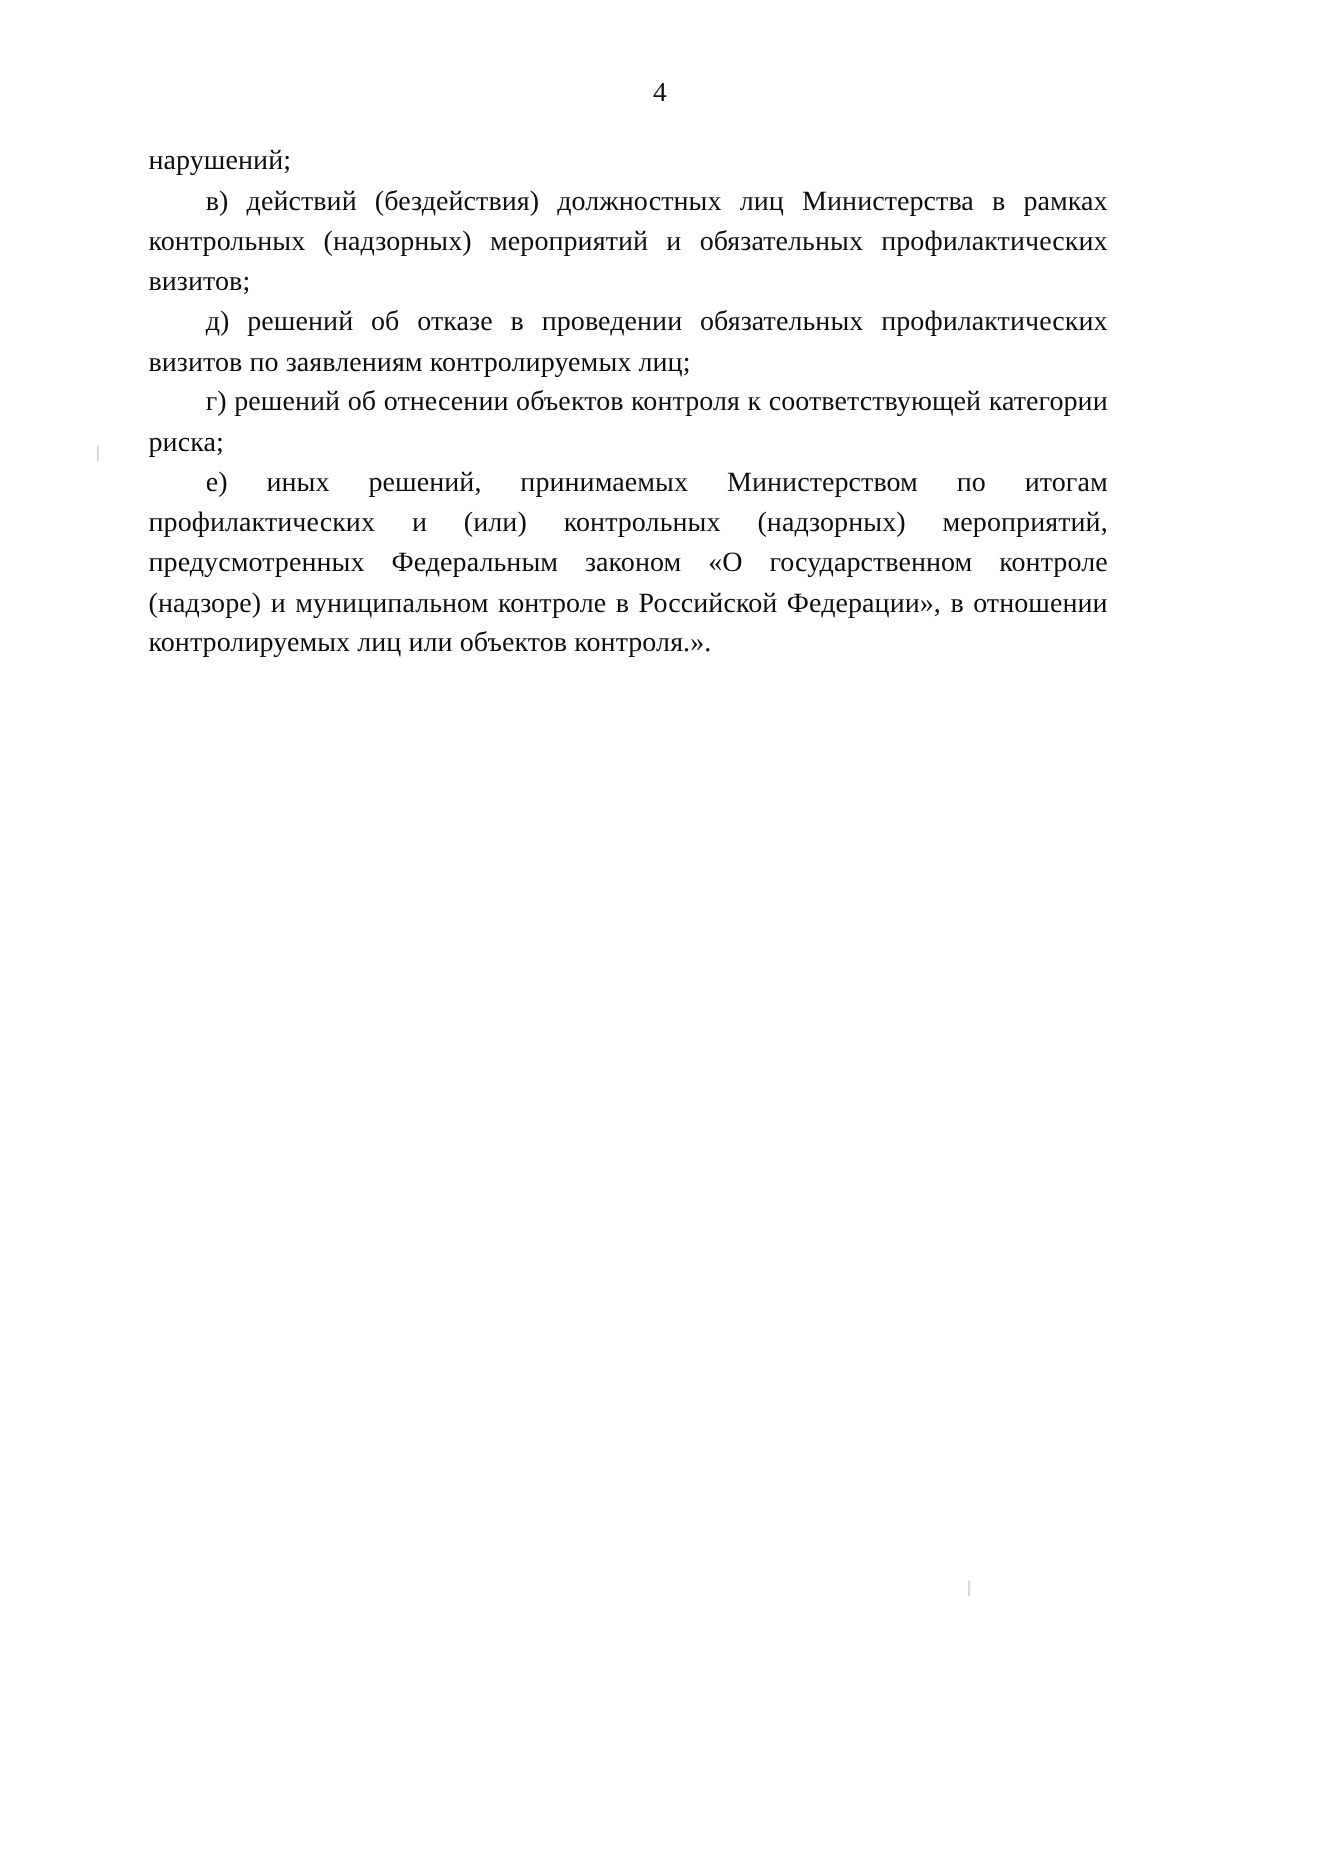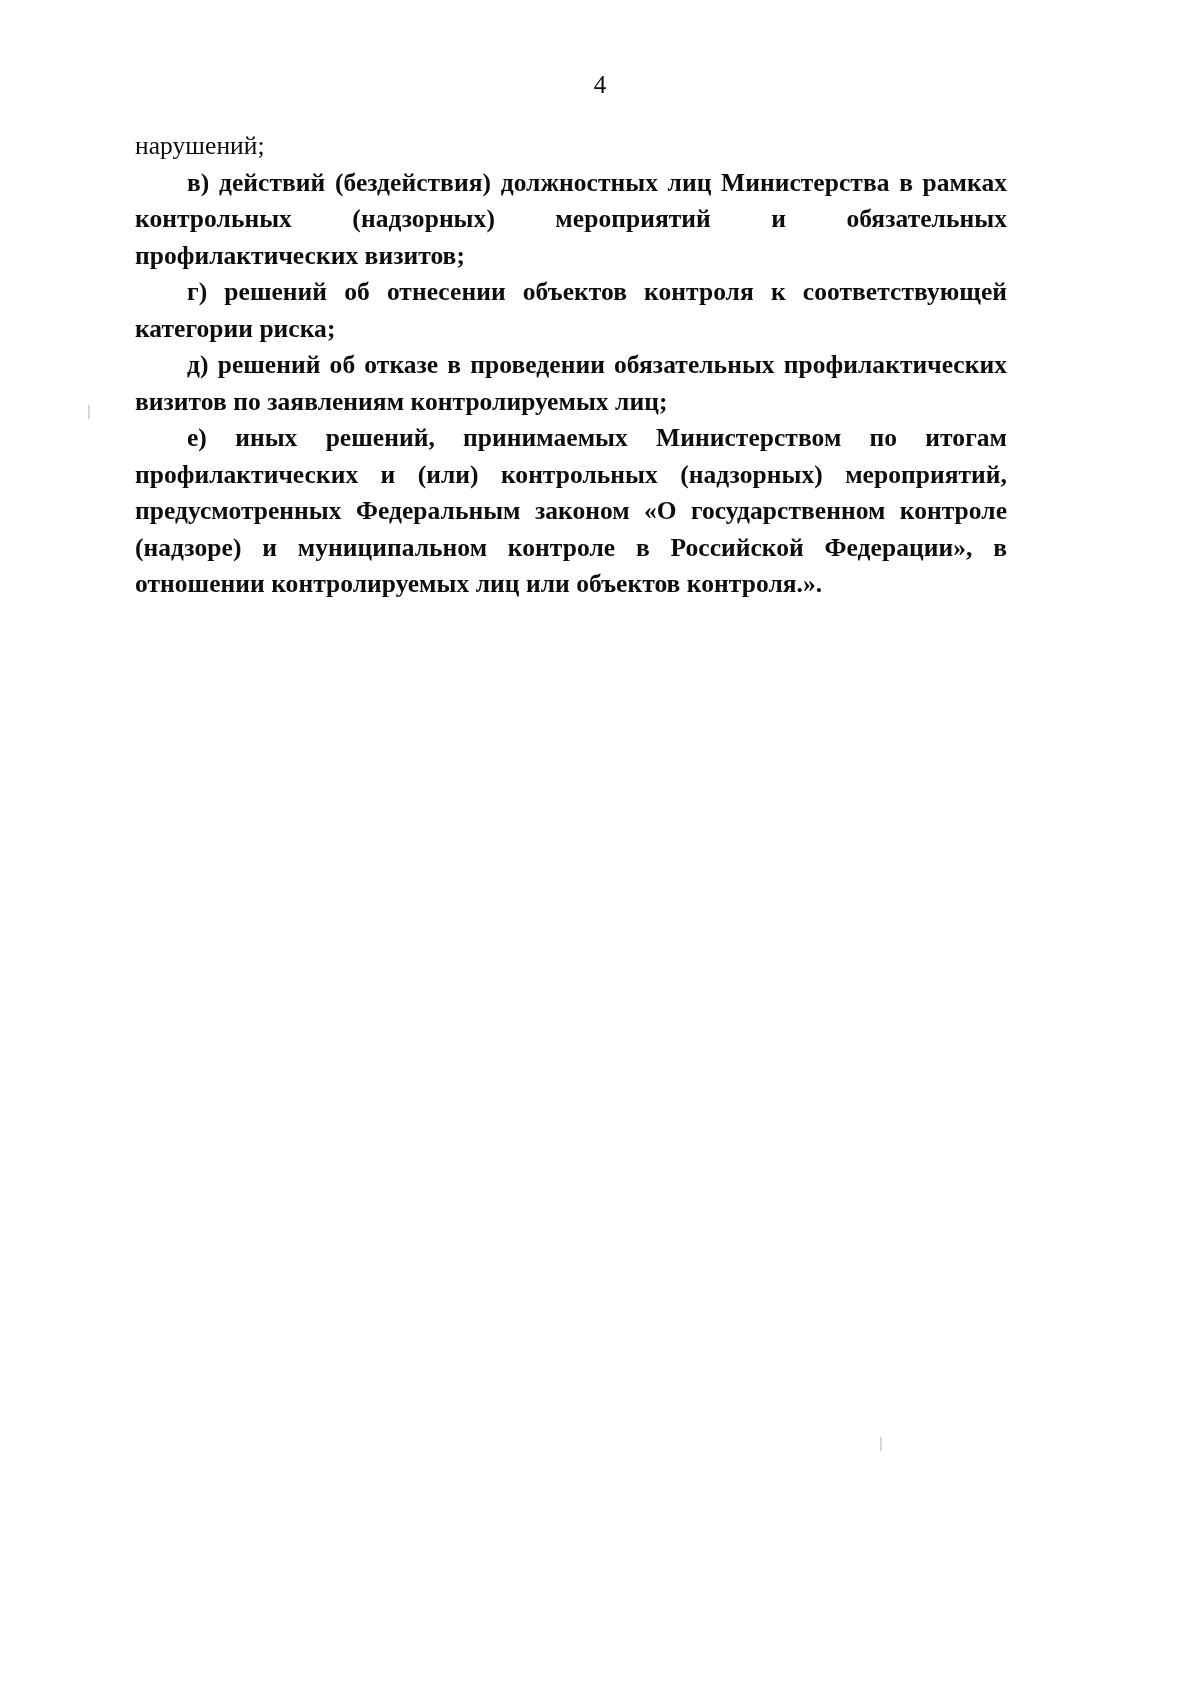--- a/index.html
+++ b/index.html
@@ -42,21 +42,20 @@
   p.para {
     margin: 0;
     font-size: 25.5px;
     line-height: 36.5px;
     text-align: justify;
     text-justify: inter-word;
     letter-spacing: 0.05px;
   }
   p.para.indent {
     text-indent: 52px;
-    font-weight: bold;
   }
   .faint-mark {
     position: absolute;
     width: 2px;
     height: 14px;
     background: #d8d8d8;
   }
 </style>
 </head>
 <body>
@@ -64,23 +63,23 @@
 <div class="page">
 
   <div class="page-number">4</div>
 
   <div class="content">
 
     <p class="para">нарушений;</p>
 
     <p class="para indent">в) действий (бездействия) должностных лиц Министерства в рамках контрольных (надзорных) мероприятий и обязательных профилактических визитов;</p>
 
+    <p class="para indent">д) решений об отказе в проведении обязательных профилактических визитов по заявлениям контролируемых лиц;</p>
+
     <p class="para indent">г) решений об отнесении объектов контроля к соответствующей категории риска;</p>
-
-    <p class="para indent">д) решений об отказе в проведении обязательных профилактических визитов по заявлениям контролируемых лиц;</p>
 
     <p class="para indent">е) иных решений, принимаемых Министерством по итогам профилактических и (или) контрольных (надзорных) мероприятий, предусмотренных Федеральным законом «О государственном контроле (надзоре) и муниципальном контроле в Российской Федерации», в отношении контролируемых лиц или объектов контроля.».</p>
 
   </div>
 
   <span class="faint-mark" style="top:405px; left:88px;"></span>
   <span class="faint-mark" style="top:1437px; left:880px;"></span>
 
 </div>
 

